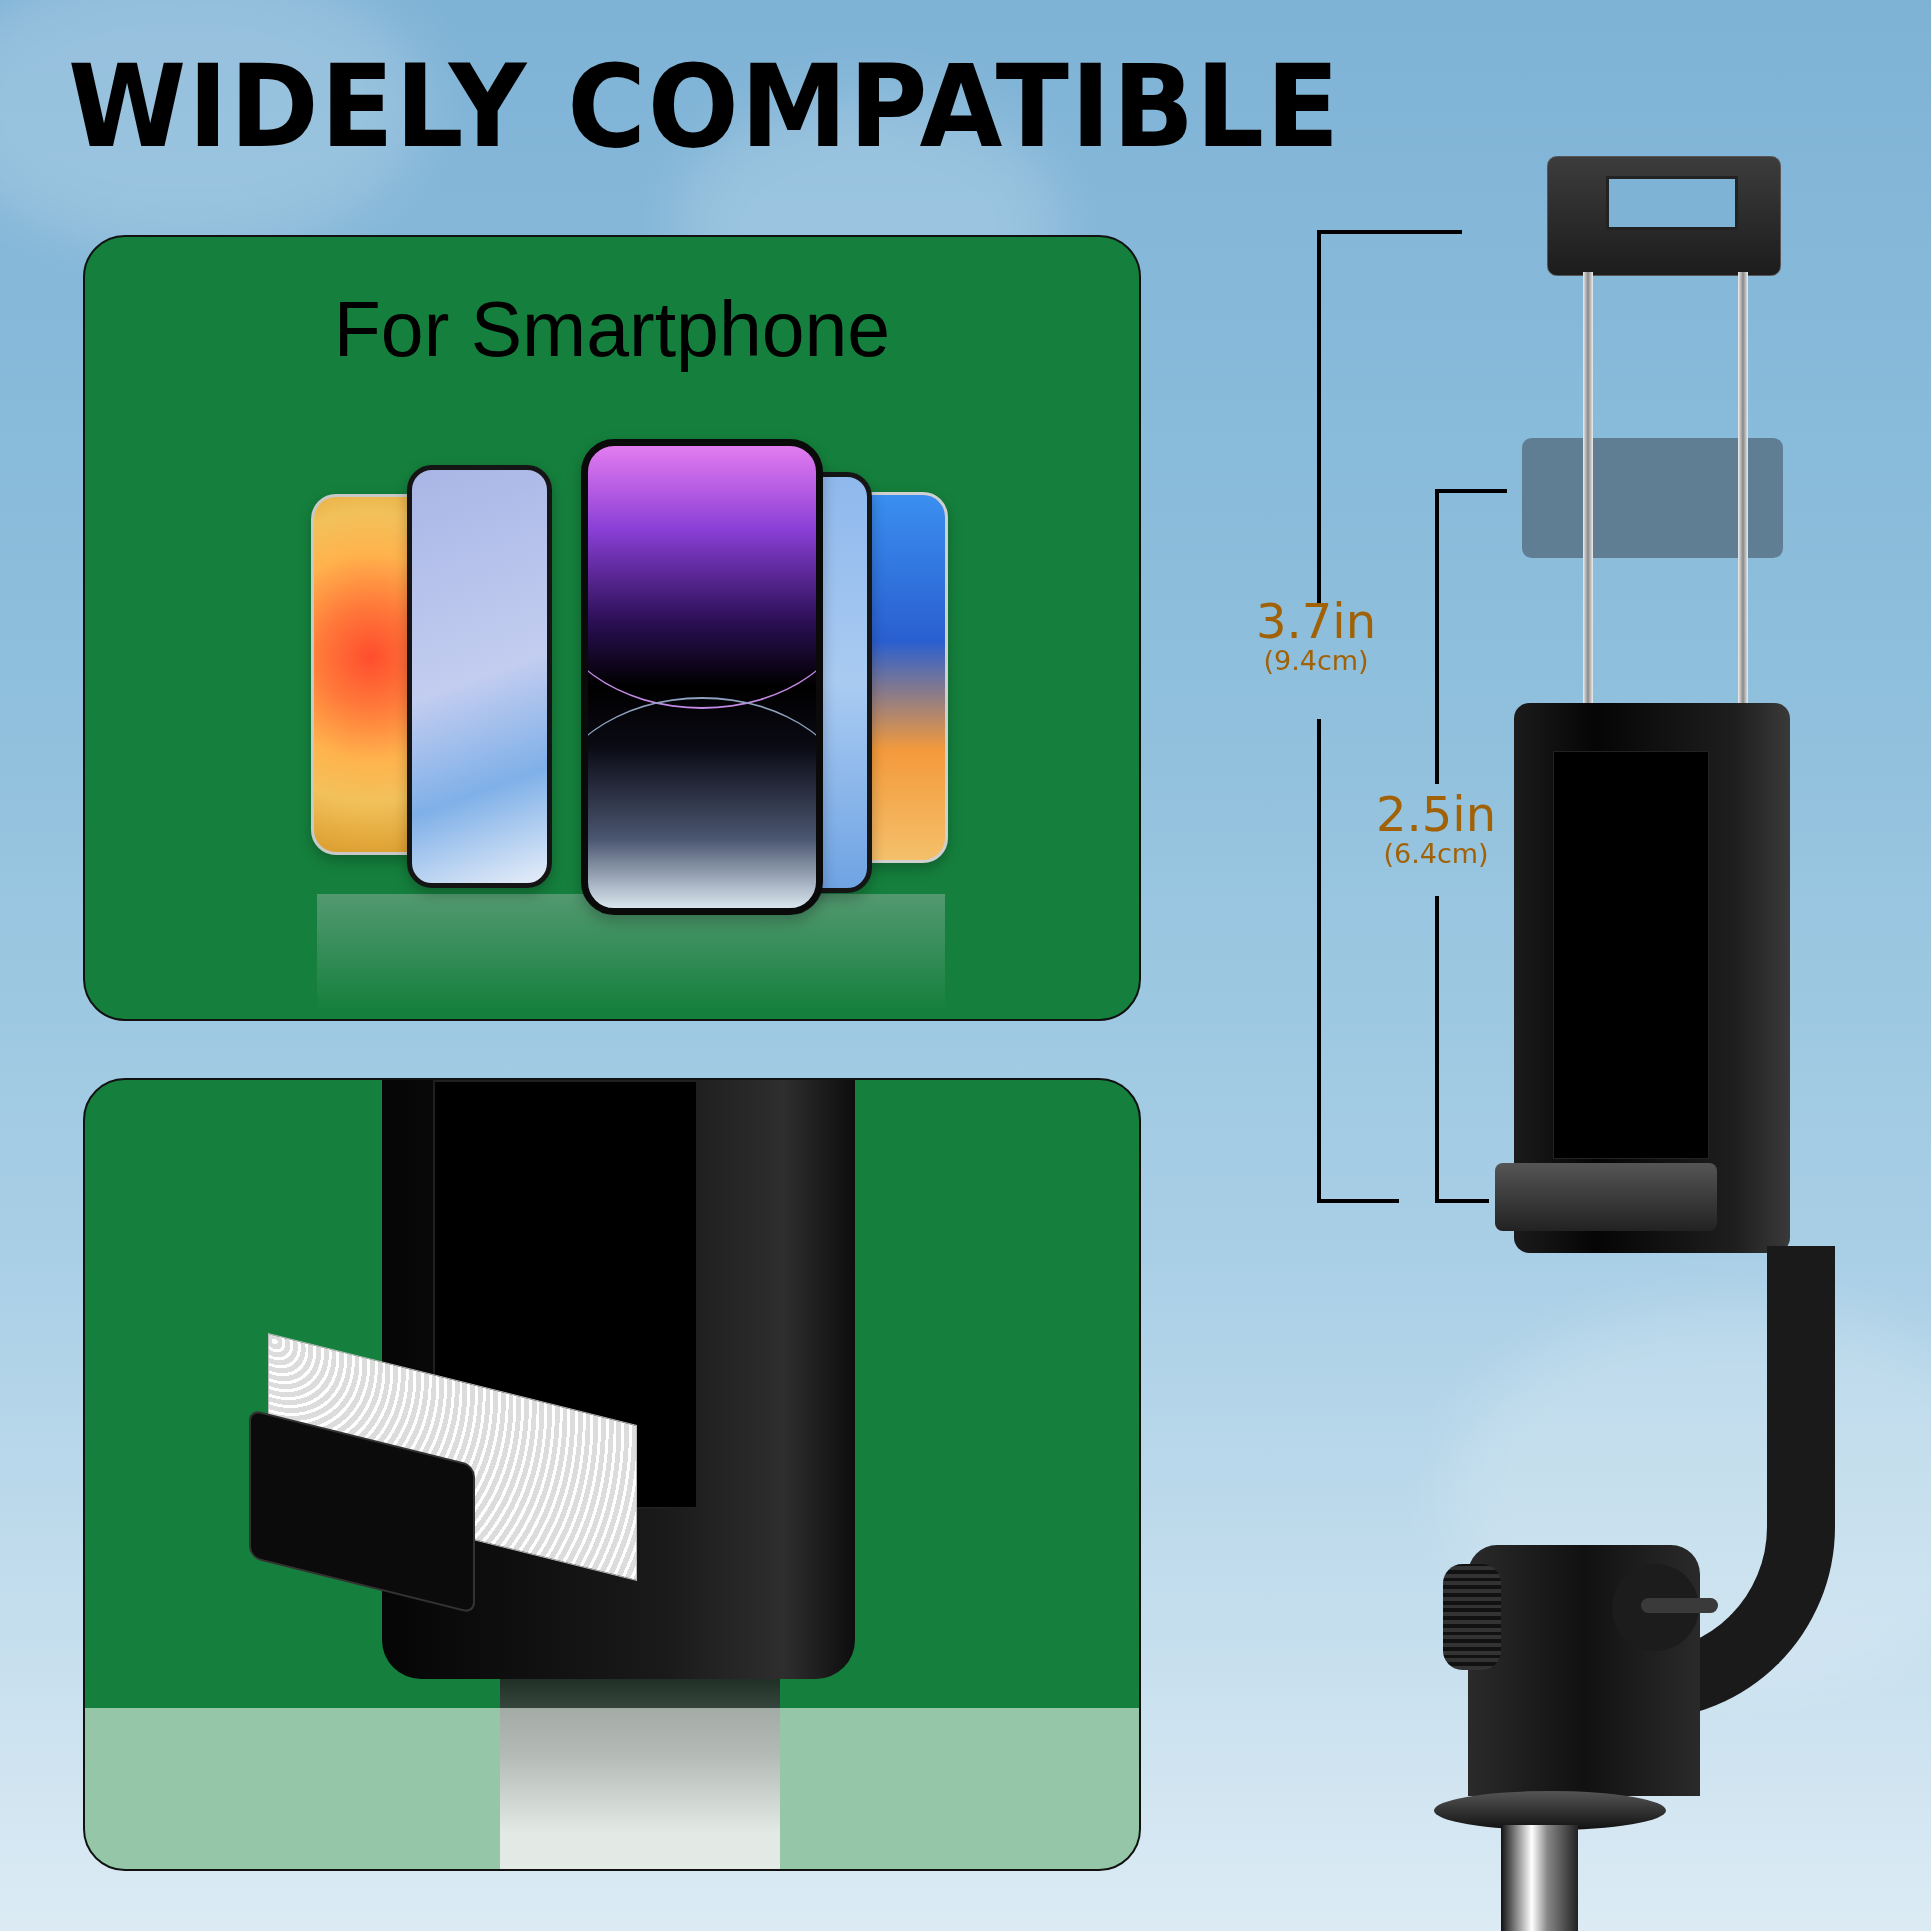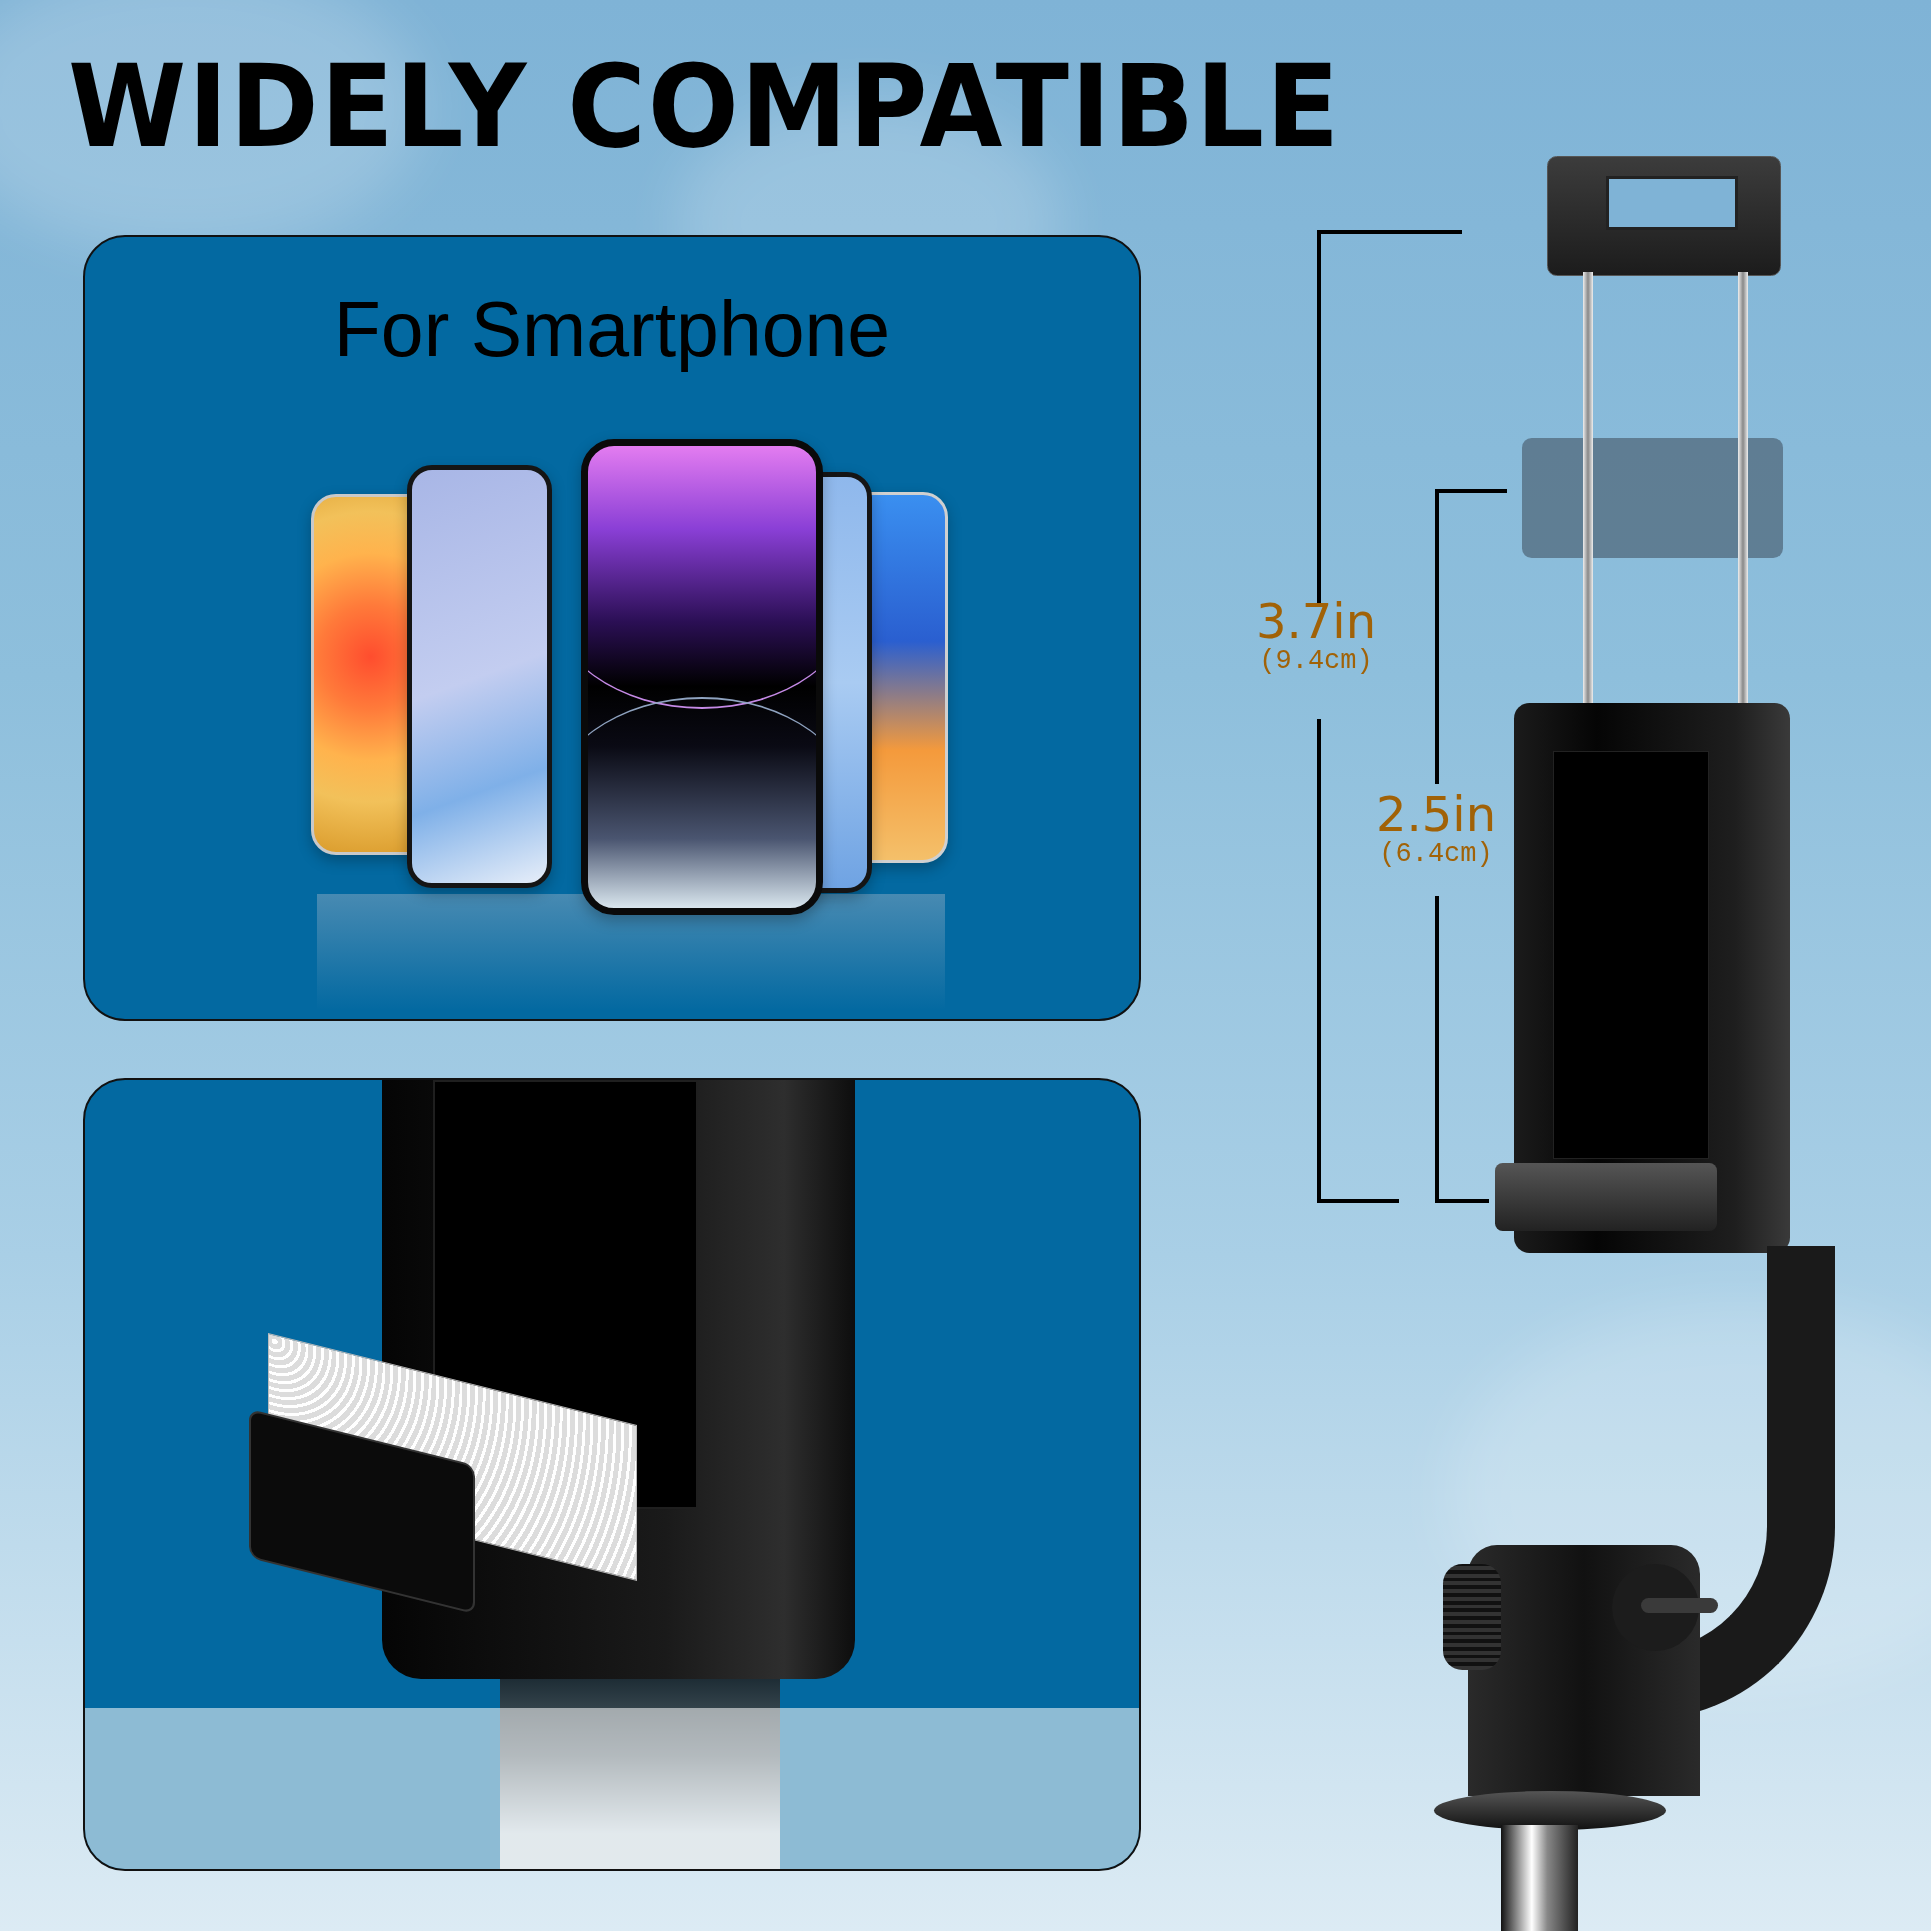--- a/index.html
+++ b/index.html
@@ -9,21 +9,21 @@
     font-family: "DejaVu Sans", sans-serif;
   }
   .cloud { position:absolute; border-radius:50%; background:rgba(255,255,255,0.18); filter:blur(29px); }
   .headline {
     position:absolute; left:68px; top:50px; margin:0;
     font-family:"DejaVu Sans", sans-serif; font-weight:bold;
     font-size:114px; letter-spacing:1.9px; color:#000; line-height:1;
     transform:scaleX(0.94); transform-origin:left center;
   }
   .card {
-    position:absolute; left:83px; width:1054px; background:#0369a1;
+    position:absolute; left:83px; width:1054px; background:#15803d;
     border:2.9px solid #111; border-radius:42px; overflow:hidden;
   }
   .card1 { top:235px; height:782px; }
   .card2 { top:1078px; height:789px; }
   .card-title {
     position:absolute; left:0; right:0; text-align:center;
     font-family:"Liberation Sans", sans-serif; font-size:77px; color:#000;
   }
   .card1 .card-title { top:48px; }
   .card2 .card-title { top:676px; z-index:5; }
@@ -45,21 +45,21 @@
   .holder-inner { position:absolute; left:348px; top:0; width:261px; height:425px; background:#000; border:2.9px solid #1f1f1f; }
   .pad { position:absolute; left:183px; top:299px; width:367px; height:154px; transform:skewY(14deg); background:repeating-radial-gradient(circle at 5.8px 5.8px, #fff 0 2.9px, #dcdcdc 2.9px 7.7px); border:1.9px solid #bbb; }
   .clamp { position:absolute; left:164px; top:357px; width:222px; height:145px; background:#0b0b0b; border:2.9px solid #333; border-radius:11.6px; transform:skewY(14deg); }
   .stem { position:absolute; left:415px; top:599px; width:280px; height:193px; background:linear-gradient(180deg,#222,#666 40%, #e0e0e0 80%); opacity:0.85; }
   .fade-band { position:absolute; left:0; right:0; top:628px; height:164px; background:rgba(255,255,255,0.55); }
 
   
   .dim-line { position:absolute; background:#000; }
   .dim-label { position:absolute; text-align:center; color:#a16207; font-family:"DejaVu Sans", sans-serif; }
   .dim-main { font-size:48px; line-height:1; }
-  .dim-sub { font-size:27px; line-height:1.2;font-family:Liberation Mono, monospace; }
+  .dim-sub { font-size:27px; line-height:1.2; }
 
   
   .dev-top { position:absolute; left:1547px; top:156px; width:232px; height:118px; background:linear-gradient(180deg,#3c3c3c,#1c1c1c); border-radius:9.7px; border:1.9px solid #555; }
   .dev-top .slot { position:absolute; left:58px; top:19.3px; width:126px; height:48px; background:#7fb3d6; border:3.9px solid #222; }
   .dev-top-ghost { position:absolute; left:1522px; top:438px; width:261px; height:120px; background:rgba(60,75,90,0.55); border-radius:9.7px; }
   .rail { position:absolute; width:9.7px; background:linear-gradient(90deg,#eee,#888,#eee); }
   .dev-body { position:absolute; left:1514px; top:703px; width:276px; height:550px; background:linear-gradient(90deg,#1b1b1b,#050505 30%, #1e1e1e 80%, #3a3a3a); border-radius:15.4px; }
   .dev-body .window { position:absolute; left:39px; top:48px; width:154px; height:406px; background:#000; border:1.9px solid #222; }
   .dev-bottom-clamp { position:absolute; left:1495px; top:1163px; width:222px; height:68px; background:linear-gradient(180deg,#555,#222); border-radius:7.7px; }
   .arm { position:absolute; left:1603px; top:1246px; width:164px; height:406px; border-right:68px solid #1a1a1a; border-bottom:68px solid #1a1a1a; border-radius:0 0 193px 0; }

